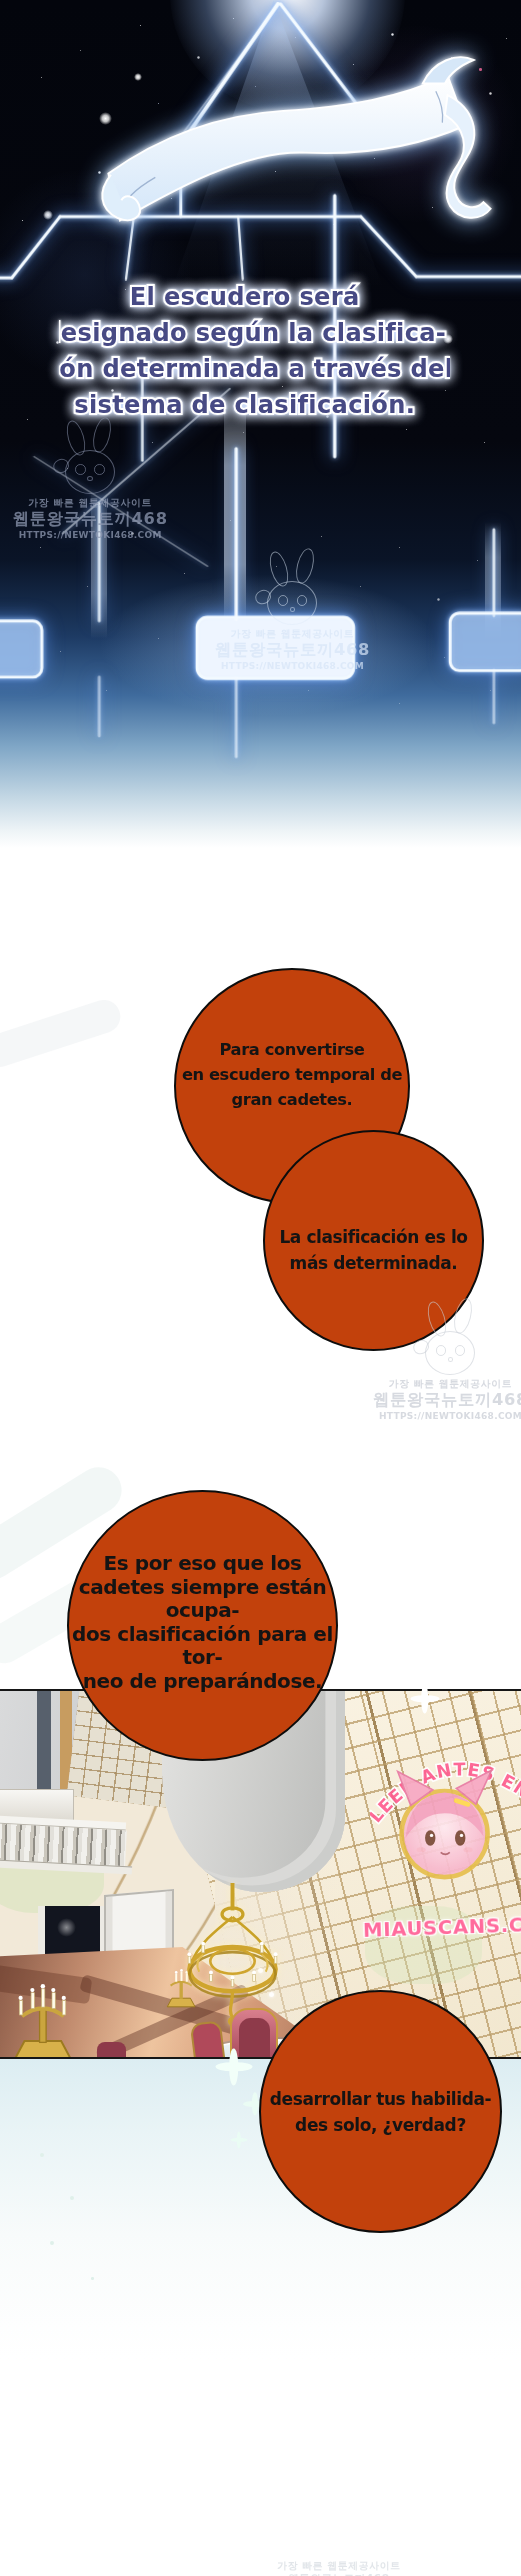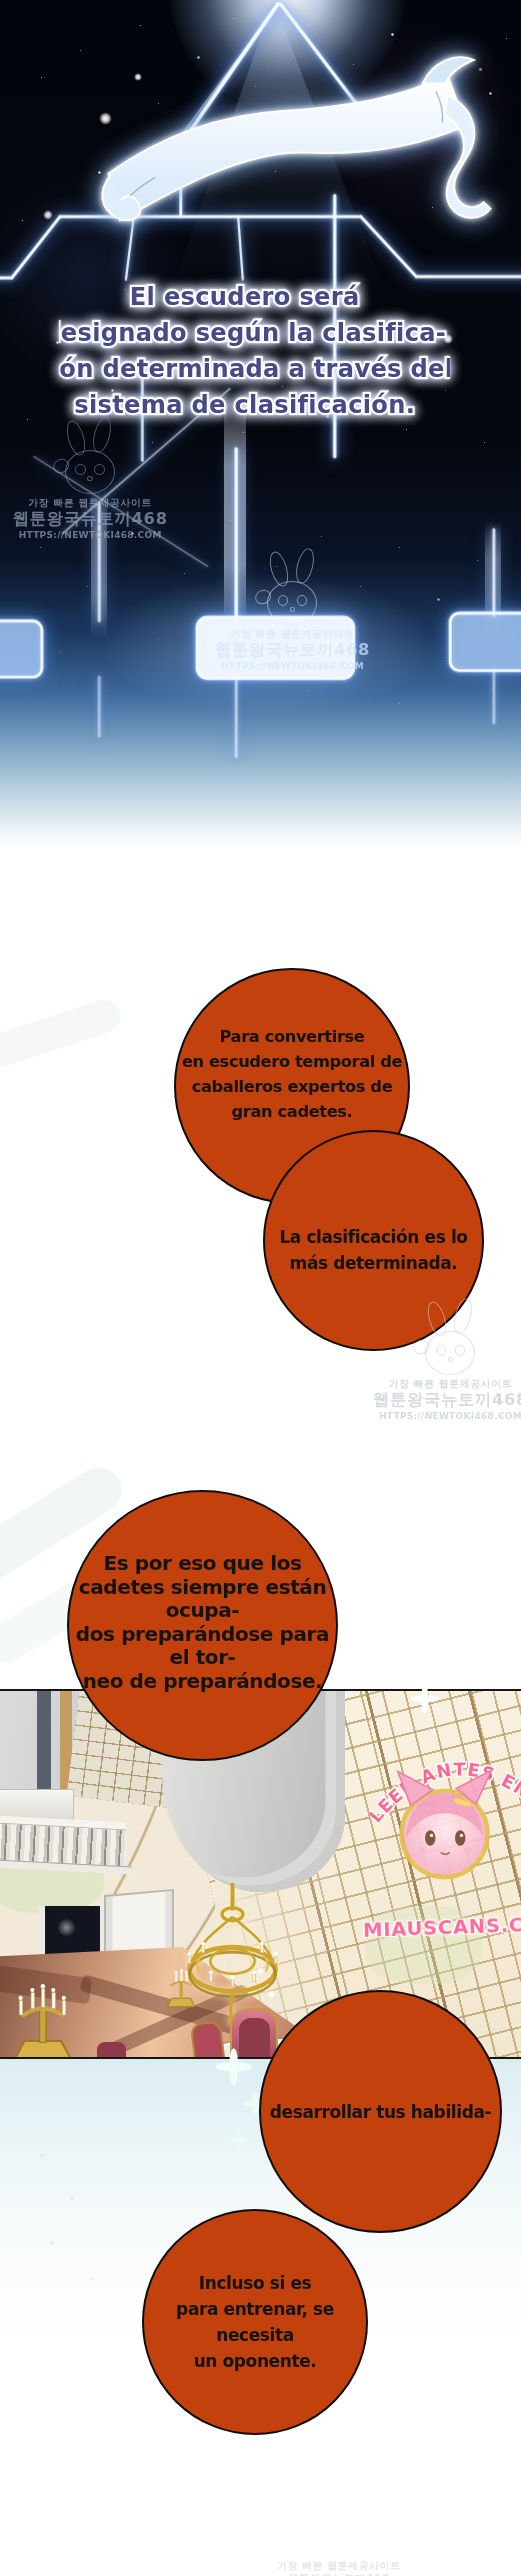--- a/index.html
+++ b/index.html
@@ -293,21 +293,20 @@
   </div>
 
   <div class="tint t3"></div>
   <div class="tint t1"></div>
   <div class="tint t2"></div>
 
   <div class="bubble b1">
     <div class="bt">
       <div>Para convertirse</div>
       <div>en escudero temporal de</div>
-      <div>caballeros expertos de</div>
       <div>gran cadetes.</div>
     </div>
   </div>
   <div class="bubble b2">
     <div class="bt">
       <div>La clasificación es lo</div>
       <div>más determinada.</div>
     </div>
   </div>
 
@@ -473,38 +472,32 @@
         <ellipse cx="150" cy="196" rx="7" ry="4" fill="#f9b9c9"></ellipse>
       <path d="M108 200 q 7 6 14 0" fill="none" stroke="#b2636f" stroke-width="2.5"></path>
     </svg>
   </div>
   <div class="miau-site">MIAUSCANS.COM</div>
 
   <div class="bubble b3">
     <div class="bt">
       <div>Es por eso que los</div>
       <div>cadetes siempre están ocupa-</div>
-      <div>dos preparándose para el tor-</div>
+      <div>dos clasificación para el tor-</div>
       <div>neo de preparándose.</div>
     </div>
   </div>
 
   <div class="bubble b4">
     <div class="bt">
       <div>desarrollar tus habilida-</div>
-    </div>
-  </div>
-
-  <div class="bubble b5">
-    <div class="bt">
-      <div>Incluso si es</div>
-      <div>para entrenar, se necesita</div>
-      <div>un oponente.</div>
-    </div>
-  </div>
+      <div>des solo, ¿verdad?</div>
+    </div>
+  </div>
+
 
   <div class="wm wm4">
     <div class="l1">가장 빠른 웹툰제공사이트</div>
     <div class="l2">웹툰왕국뉴토끼468</div>
   </div>
 
 </div>
 
 
 </body></html>

